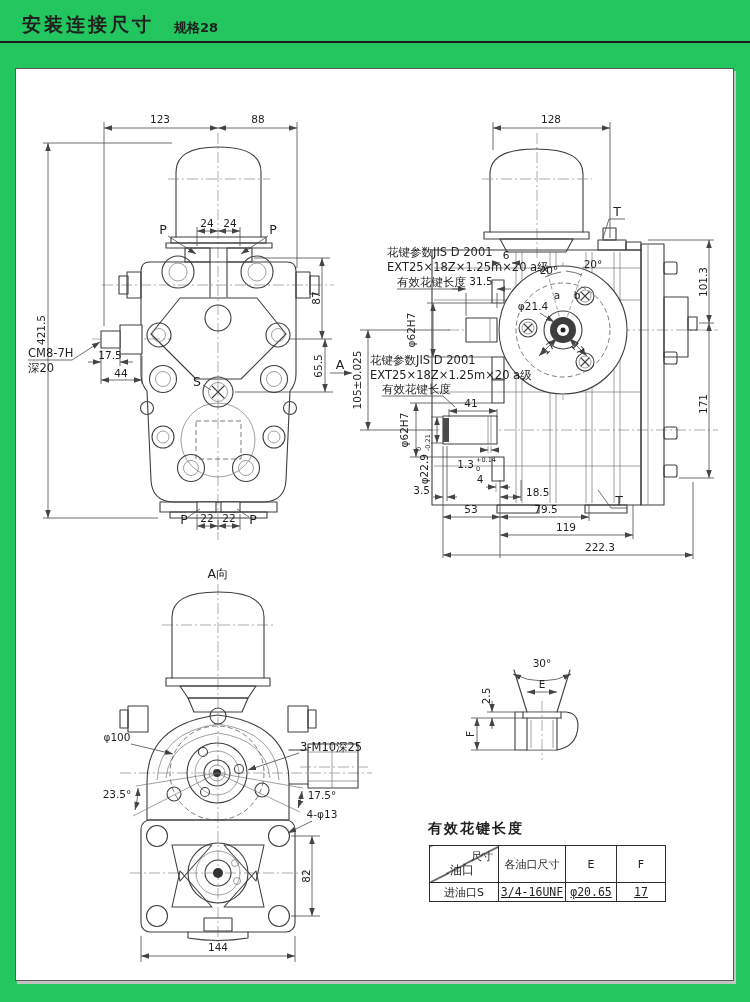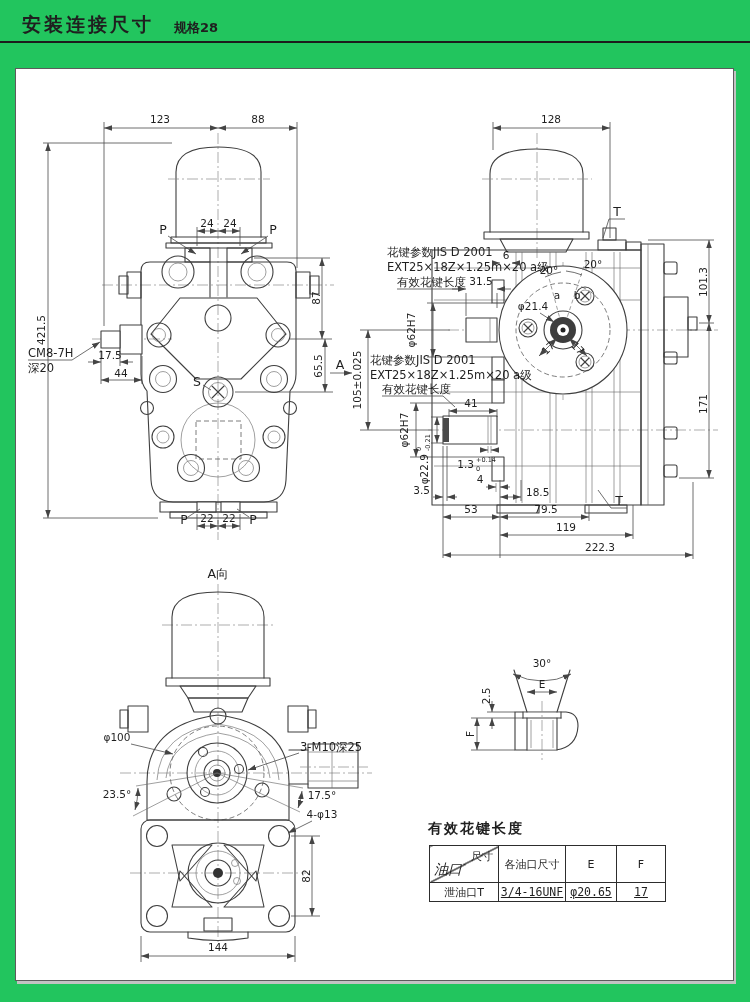--- a/index.html
+++ b/index.html
@@ -29,21 +29,21 @@
   .ptable{position:absolute;left:429px;top:845px;border-collapse:collapse;background:#fff;}
   .ptable td{border:1px solid #2d2d2d;text-align:center;vertical-align:middle;
              font-size:11px;padding:0;height:18px;}
   .ptable tr.hd td{height:36px;}
   .ptable .c0{width:68px;} .ptable .c1{width:66px;} .ptable .c2{width:50px;} .ptable .c3{width:48px;}
   .ptable td.v{font-family:"DejaVu Sans Mono","Liberation Mono",monospace;font-size:11.5px;text-decoration:underline;}
   td.corner{position:relative;
     background:linear-gradient(to bottom right,#fff calc(50% - 0.7px),#2d2d2d calc(50% - 0.7px),
                #2d2d2d calc(50% + 0.7px),#fff calc(50% + 0.7px));}
   td.corner .ct{position:absolute;right:5px;top:3px;font-size:11px;}
-  td.corner .cb{position:absolute;left:4px;bottom:3px;font-size:14px;font-style:italic;}
+  td.corner .cb{position:absolute;left:20px;bottom:3px;font-size:12px;}
 </style>
 </head>
 <body>
 
 <div id="page">
   <div class="pgtitle">安装连接尺寸</div>
   <div class="pgspec">规格28</div>
   <div class="rule"></div>
   <div class="frame"></div>
 
@@ -457,20 +457,20 @@
         <tr class="hd">
       <td class="c0 corner">
         <span class="ct">尺寸</span>
         <span class="cb">油口</span>
       </td>
       <td class="c1">各油口尺寸</td>
       <td class="c2">E</td>
       <td class="c3">F</td>
     </tr>
     <tr>
-      <td>泄油口T</td>
+      <td>进油口S</td>
       <td class="v">3/4-16UNF</td>
       <td class="v">φ20.65</td>
       <td class="v">17</td>
     </tr>
   </tbody>
     </table>
 </div>
 
 </body></html>

